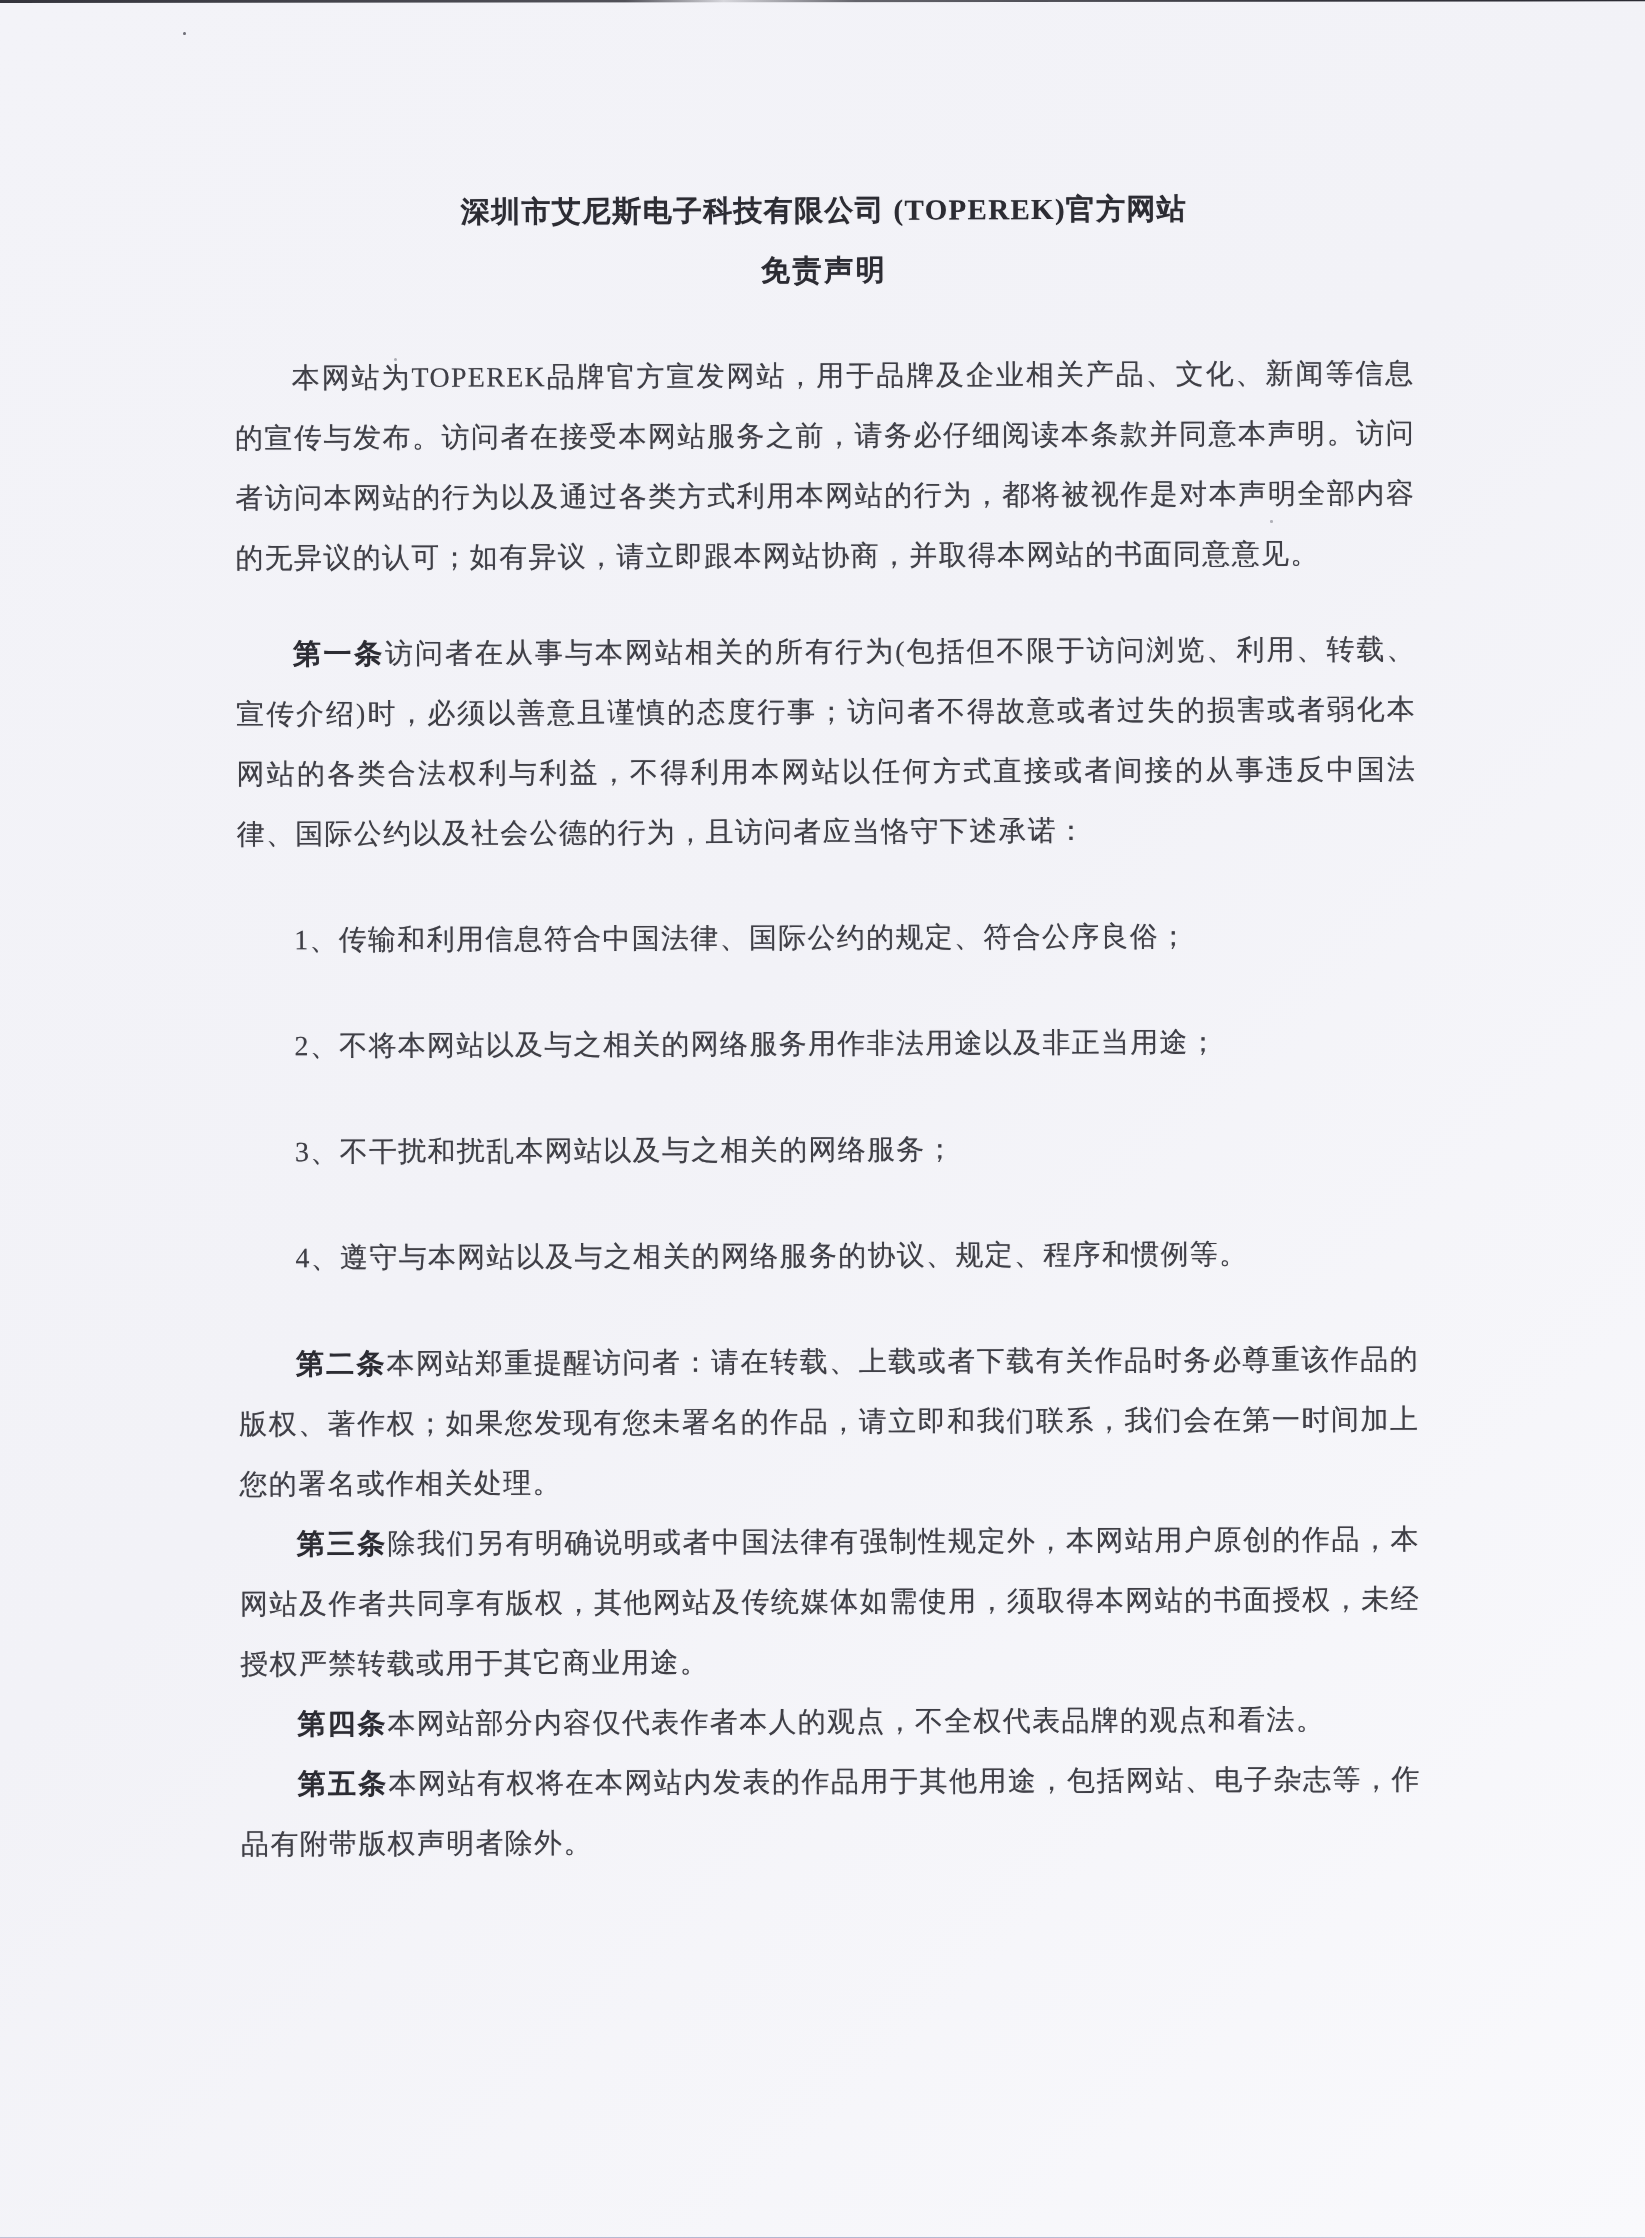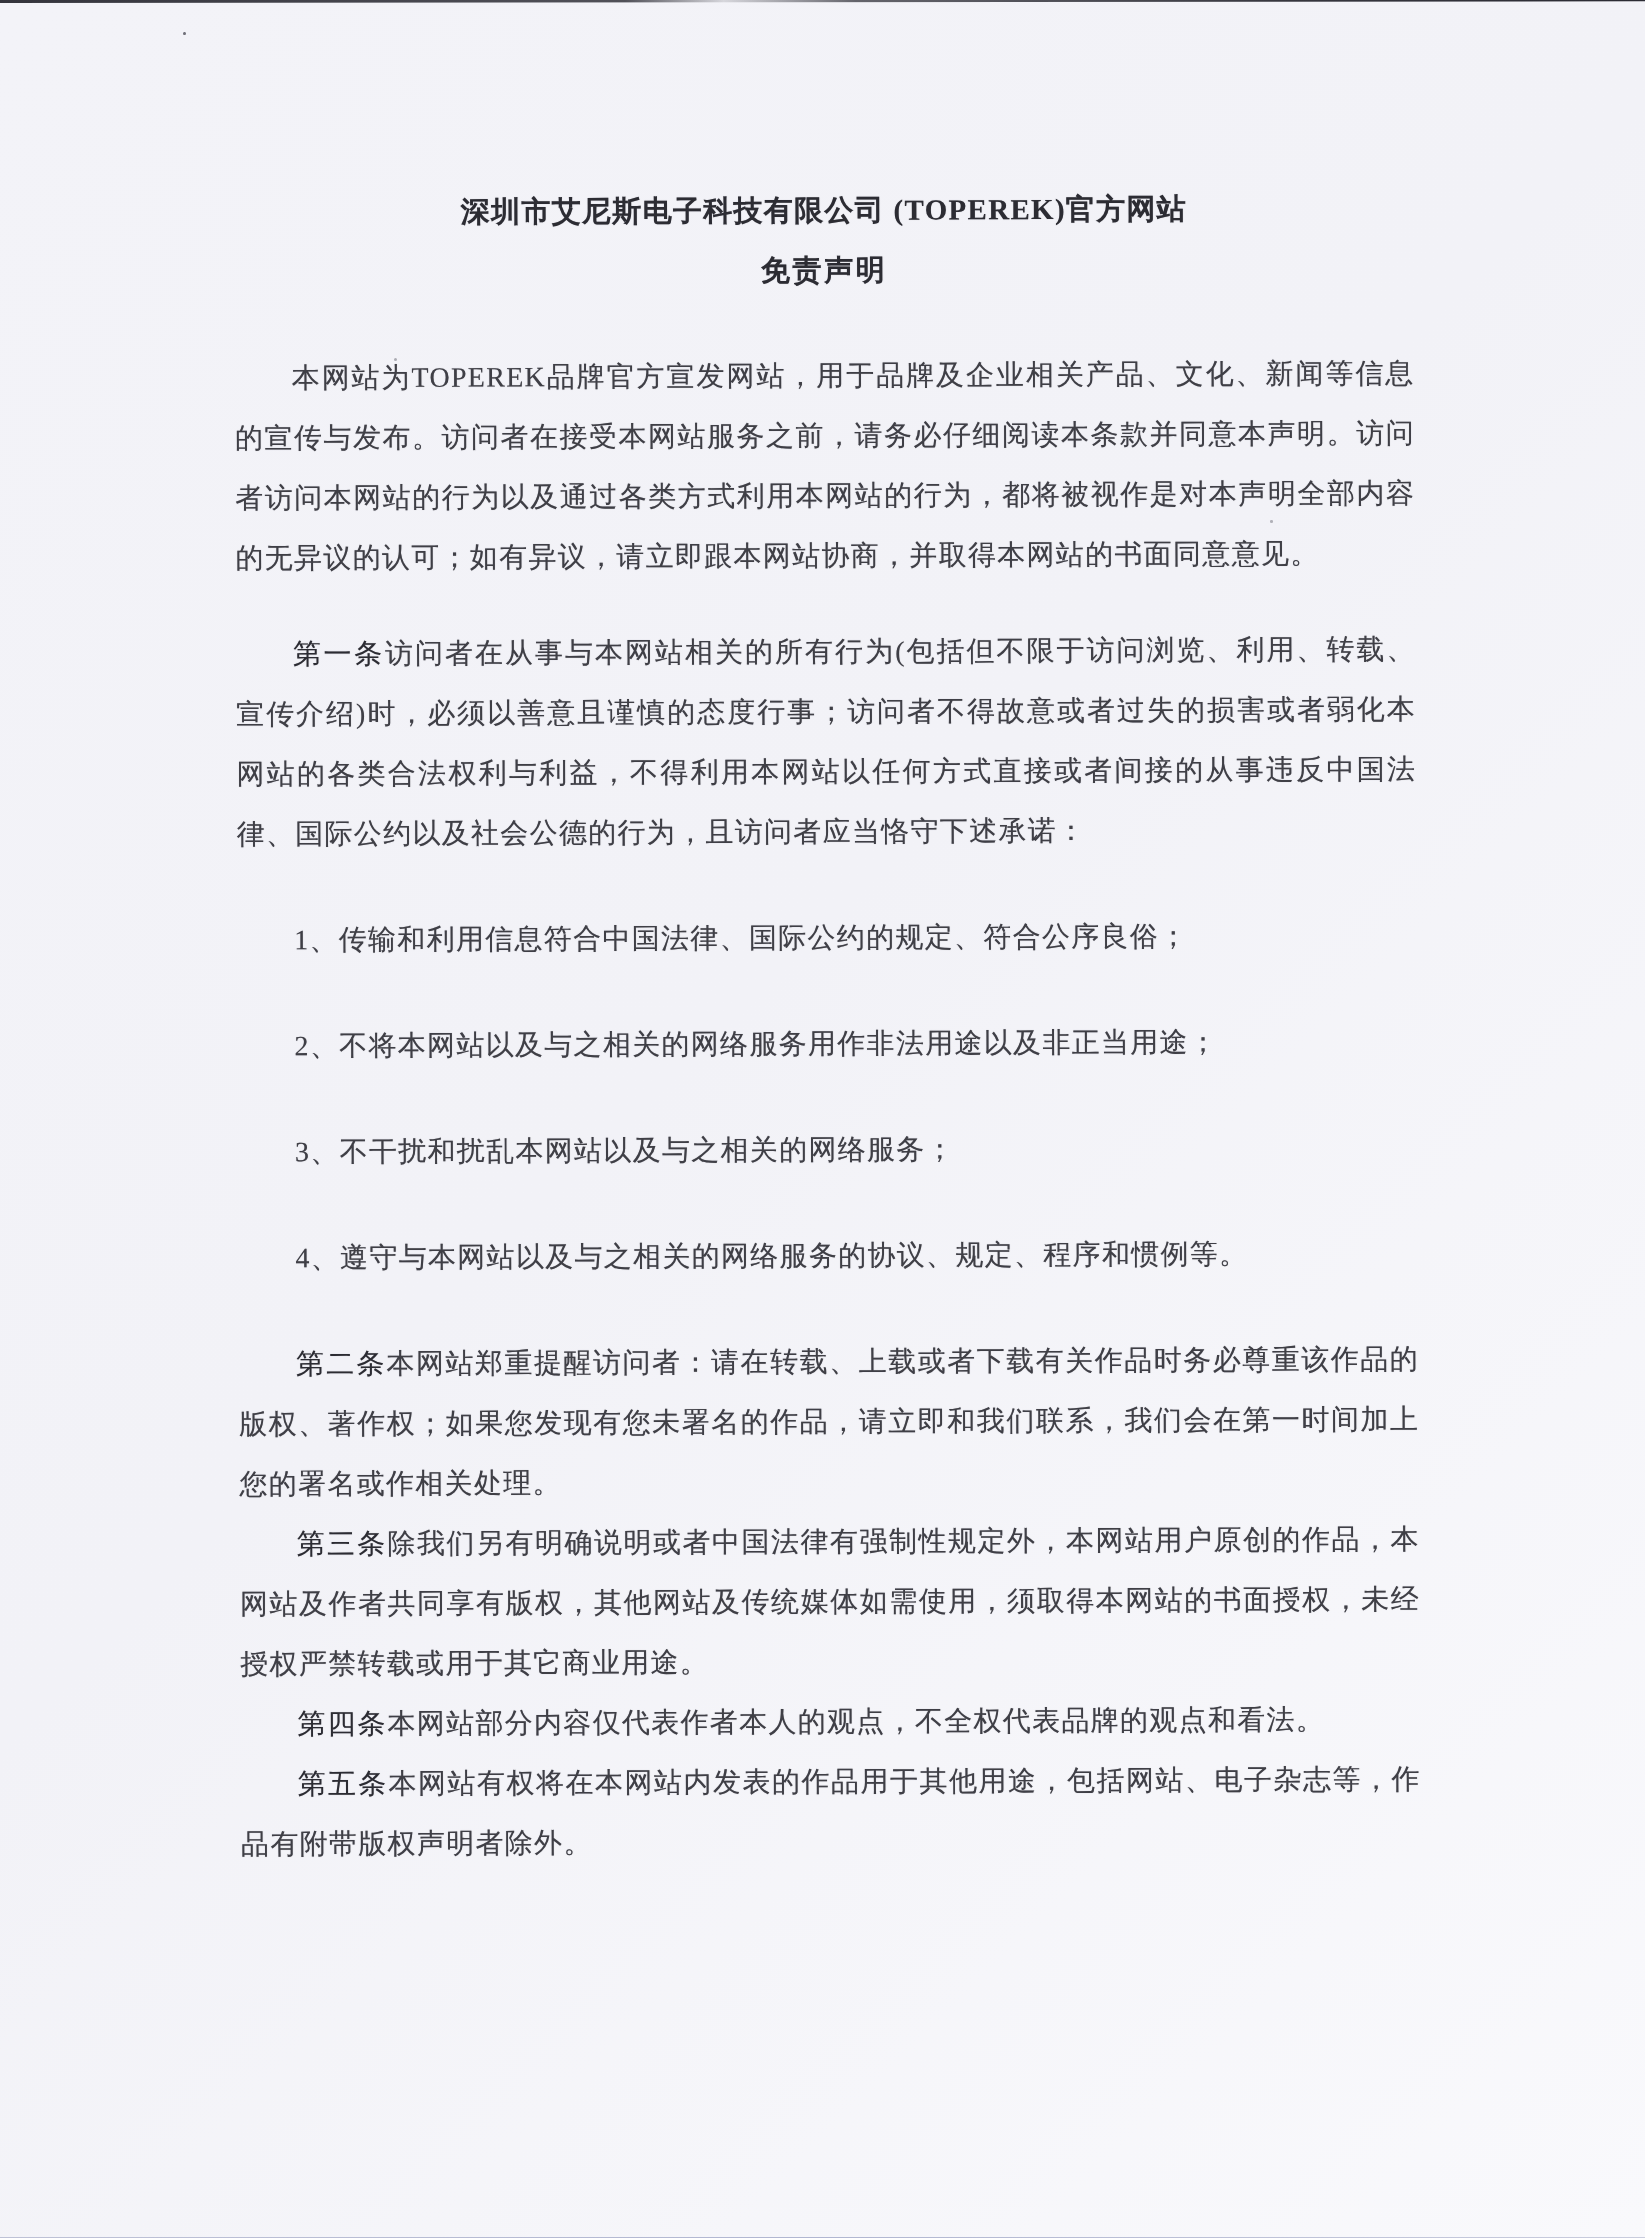--- a/index.html
+++ b/index.html
@@ -55,21 +55,21 @@
     margin:0;
   }
   .para{
     font-size:28px;line-height:60px;letter-spacing:1.3px;
     text-align:justify;margin:0;
   }
   .indent{text-indent:57px;}
   .gap-intro{margin-top:46px;}
   .gap-article{margin-top:36px;}
   .gap-item{margin-top:46px;}
-  .article-label{font-weight:normal;color:var(--ink-bold);letter-spacing:2px;}
+  .article-label{font-weight:bold;color:var(--ink-bold);letter-spacing:2px;}
   .speck{position:absolute;border-radius:50%;background:rgba(70,70,80,.75);}
   .speck-1{left:183px;top:32px;width:2.6px;height:3.3px;}
   .speck-2{left:394px;top:358px;width:3.3px;height:3.3px;opacity:.55;}
   .speck-3{left:1270px;top:520px;width:2.6px;height:2.6px;opacity:.5;}
 </style>
 </head>
 <body>
 
 <div class="page">
   <div class="scan-edge-top"></div>

